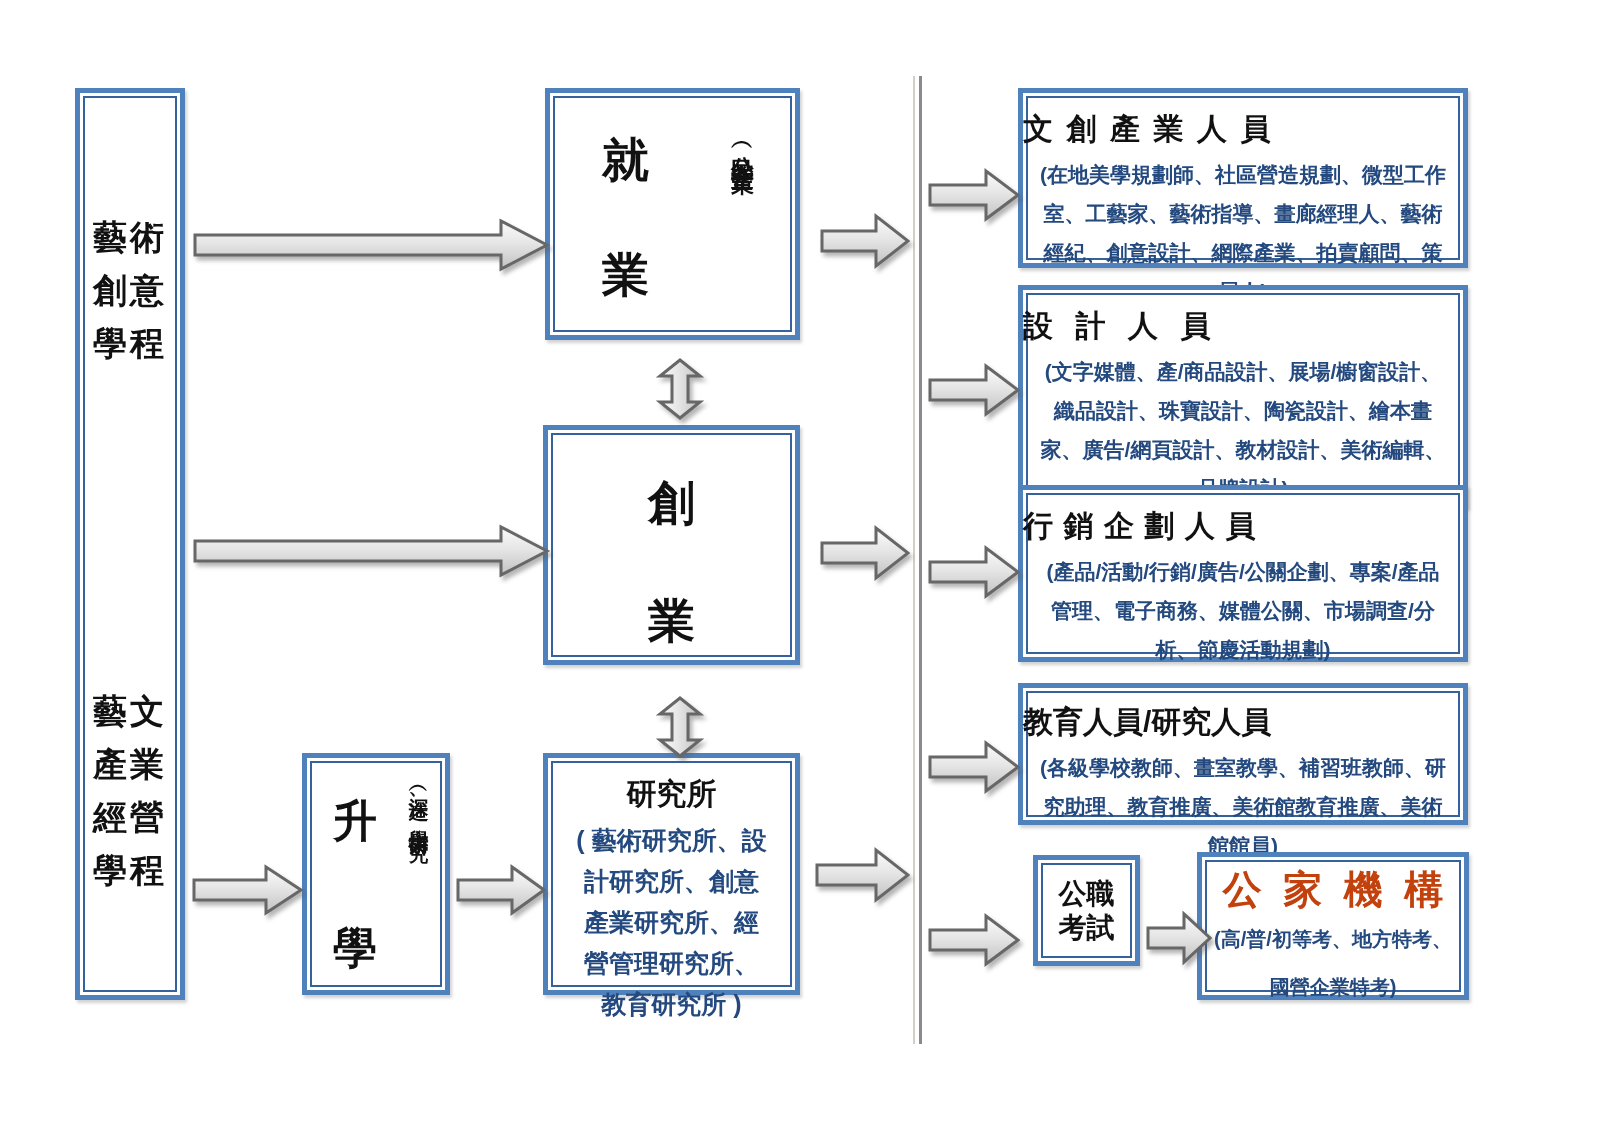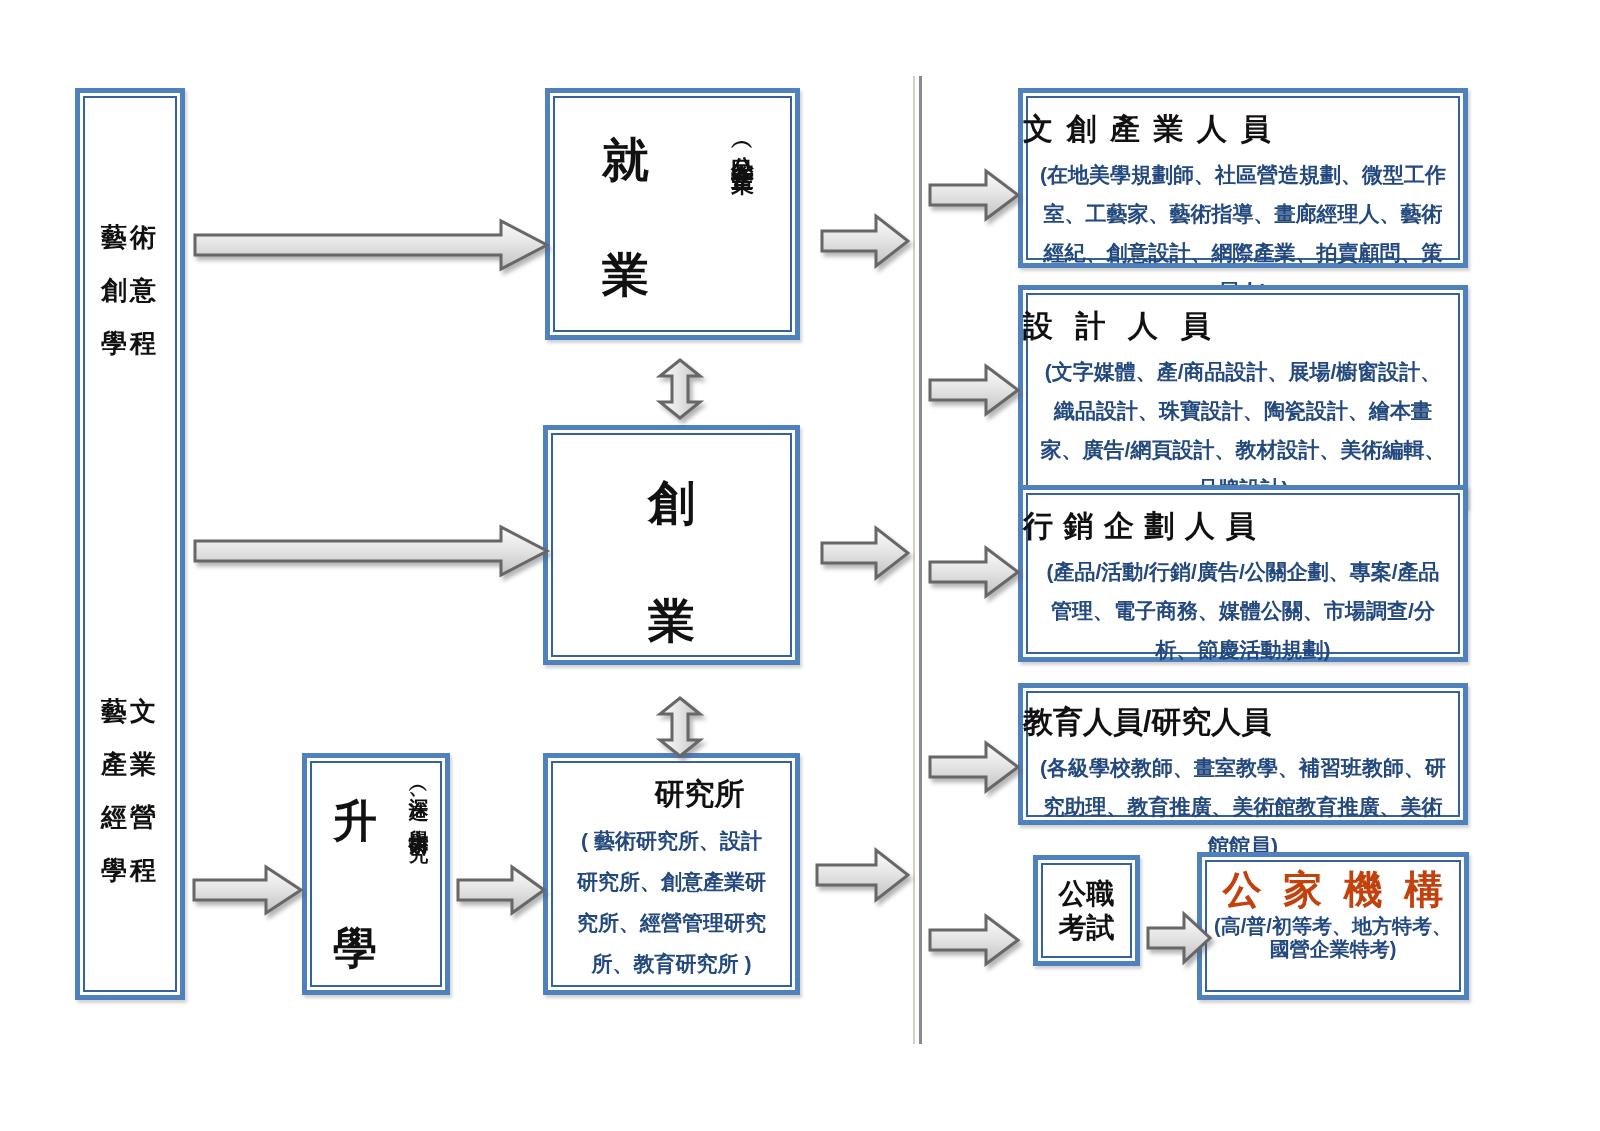--- a/index.html
+++ b/index.html
@@ -31,44 +31,44 @@
     stroke-width:3;
     stroke-linejoin:miter;
   }
   .blockarrow.vert polygon{fill:url(#agradh);}
   
   .divider-light{position:absolute;left:913px;top:76px;width:2px;height:968px;background:#d5cec2;}
   .divider-dark{position:absolute;left:919px;top:76px;width:3px;height:968px;background:#8a8a8a;}
   
   #program-box{left:75px;top:88px;width:110px;height:912px;}
   .prog-label{position:absolute;width:100%;text-align:center;font-weight:bold;color:#111;}
-  .prog-label div{font-size:26px;line-height:53px;letter-spacing:3px;}
+  .prog-label div{font-size:34px;line-height:53px;letter-spacing:3px;}
   #prog-top{top:118px;}
   #prog-bottom{top:592px;}
   
   #employment-box{left:545px;top:88px;width:255px;height:252px;}
   #entre-box{left:543px;top:425px;width:257px;height:240px;}
   #grad-box{left:543px;top:753px;width:257px;height:242px;}
   #study-box{left:302px;top:753px;width:148px;height:242px;}
   .big-chars{position:absolute;display:flex;flex-direction:column;color:#111;font-weight:bold;}
   #employment-chars{left:52px;top:36px;gap:52px;font-size:47px;}
   #entre-chars{left:0;right:0;top:42px;gap:55px;font-size:47px;align-items:center;}
   #study-chars{left:26px;top:34px;gap:68px;font-size:44px;}
   .vnote{
     position:absolute;
     writing-mode:vertical-rl;
     color:#111;font-weight:bold;
     letter-spacing:4px;
   }
   #employment-note{right:36px;top:40px;font-size:23px;height:215px;}
   #study-note{right:12px;top:20px;font-size:20px;height:205px;}
-  #grad-title{position:absolute;top:16px;width:100%;text-align:center;font-size:30px;font-weight:bold;color:#111;margin-left:28px;}
+  #grad-title{position:absolute;top:16px;width:100%;text-align:center;font-size:30px;font-weight:bold;color:#111;}
   #grad-detail{
     position:absolute;top:62px;left:0;right:0;padding:0 26px;
-    font-size:21px;font-weight:bold;color:#23497e;
+    font-size:25px;font-weight:bold;color:#23497e;
     line-height:41px;text-align:center;
   }
   
   .career-box{left:1018px;width:450px;}
   #career-0{top:88px;height:180px;}
   #career-1{top:285px;height:223px;}
   #career-2{top:485px;height:177px;}
   #career-3{top:683px;height:142px;padding-top:2px;}
   .career-title{
     margin-top:18px;text-align:left;
@@ -85,21 +85,21 @@
     line-height:39px;text-align:center;
   }
   
   #exam-box{left:1033px;top:855px;width:107px;height:111px;
     display:flex;flex-direction:column;align-items:center;justify-content:center;}
   #exam-box div{font-size:28px;font-weight:bold;color:#111;line-height:34px;}
   #gov-box{left:1197px;top:852px;width:272px;height:148px;}
   #gov-title{margin-top:16px;text-align:center;font-size:39px;font-weight:bold;color:#c2410c;
     letter-spacing:0.55em;margin-right:-0.55em;line-height:34px;}
   #gov-detail{margin-top:8px;padding:0 10px;font-size:20px;font-weight:bold;color:#23497e;
-    line-height:23px;text-align:center;}
+    line-height:48px;text-align:center;}
 </style>
 </head>
 <body>
 
 <div id="canvas">
 
   <svg width="0" height="0" style="position:absolute" aria-hidden="true">
     <defs>
       <linearGradient id="agrad" x1="0" y1="0" x2="0" y2="1">
         <stop offset="0" stop-color="#fbfbfb"></stop>

